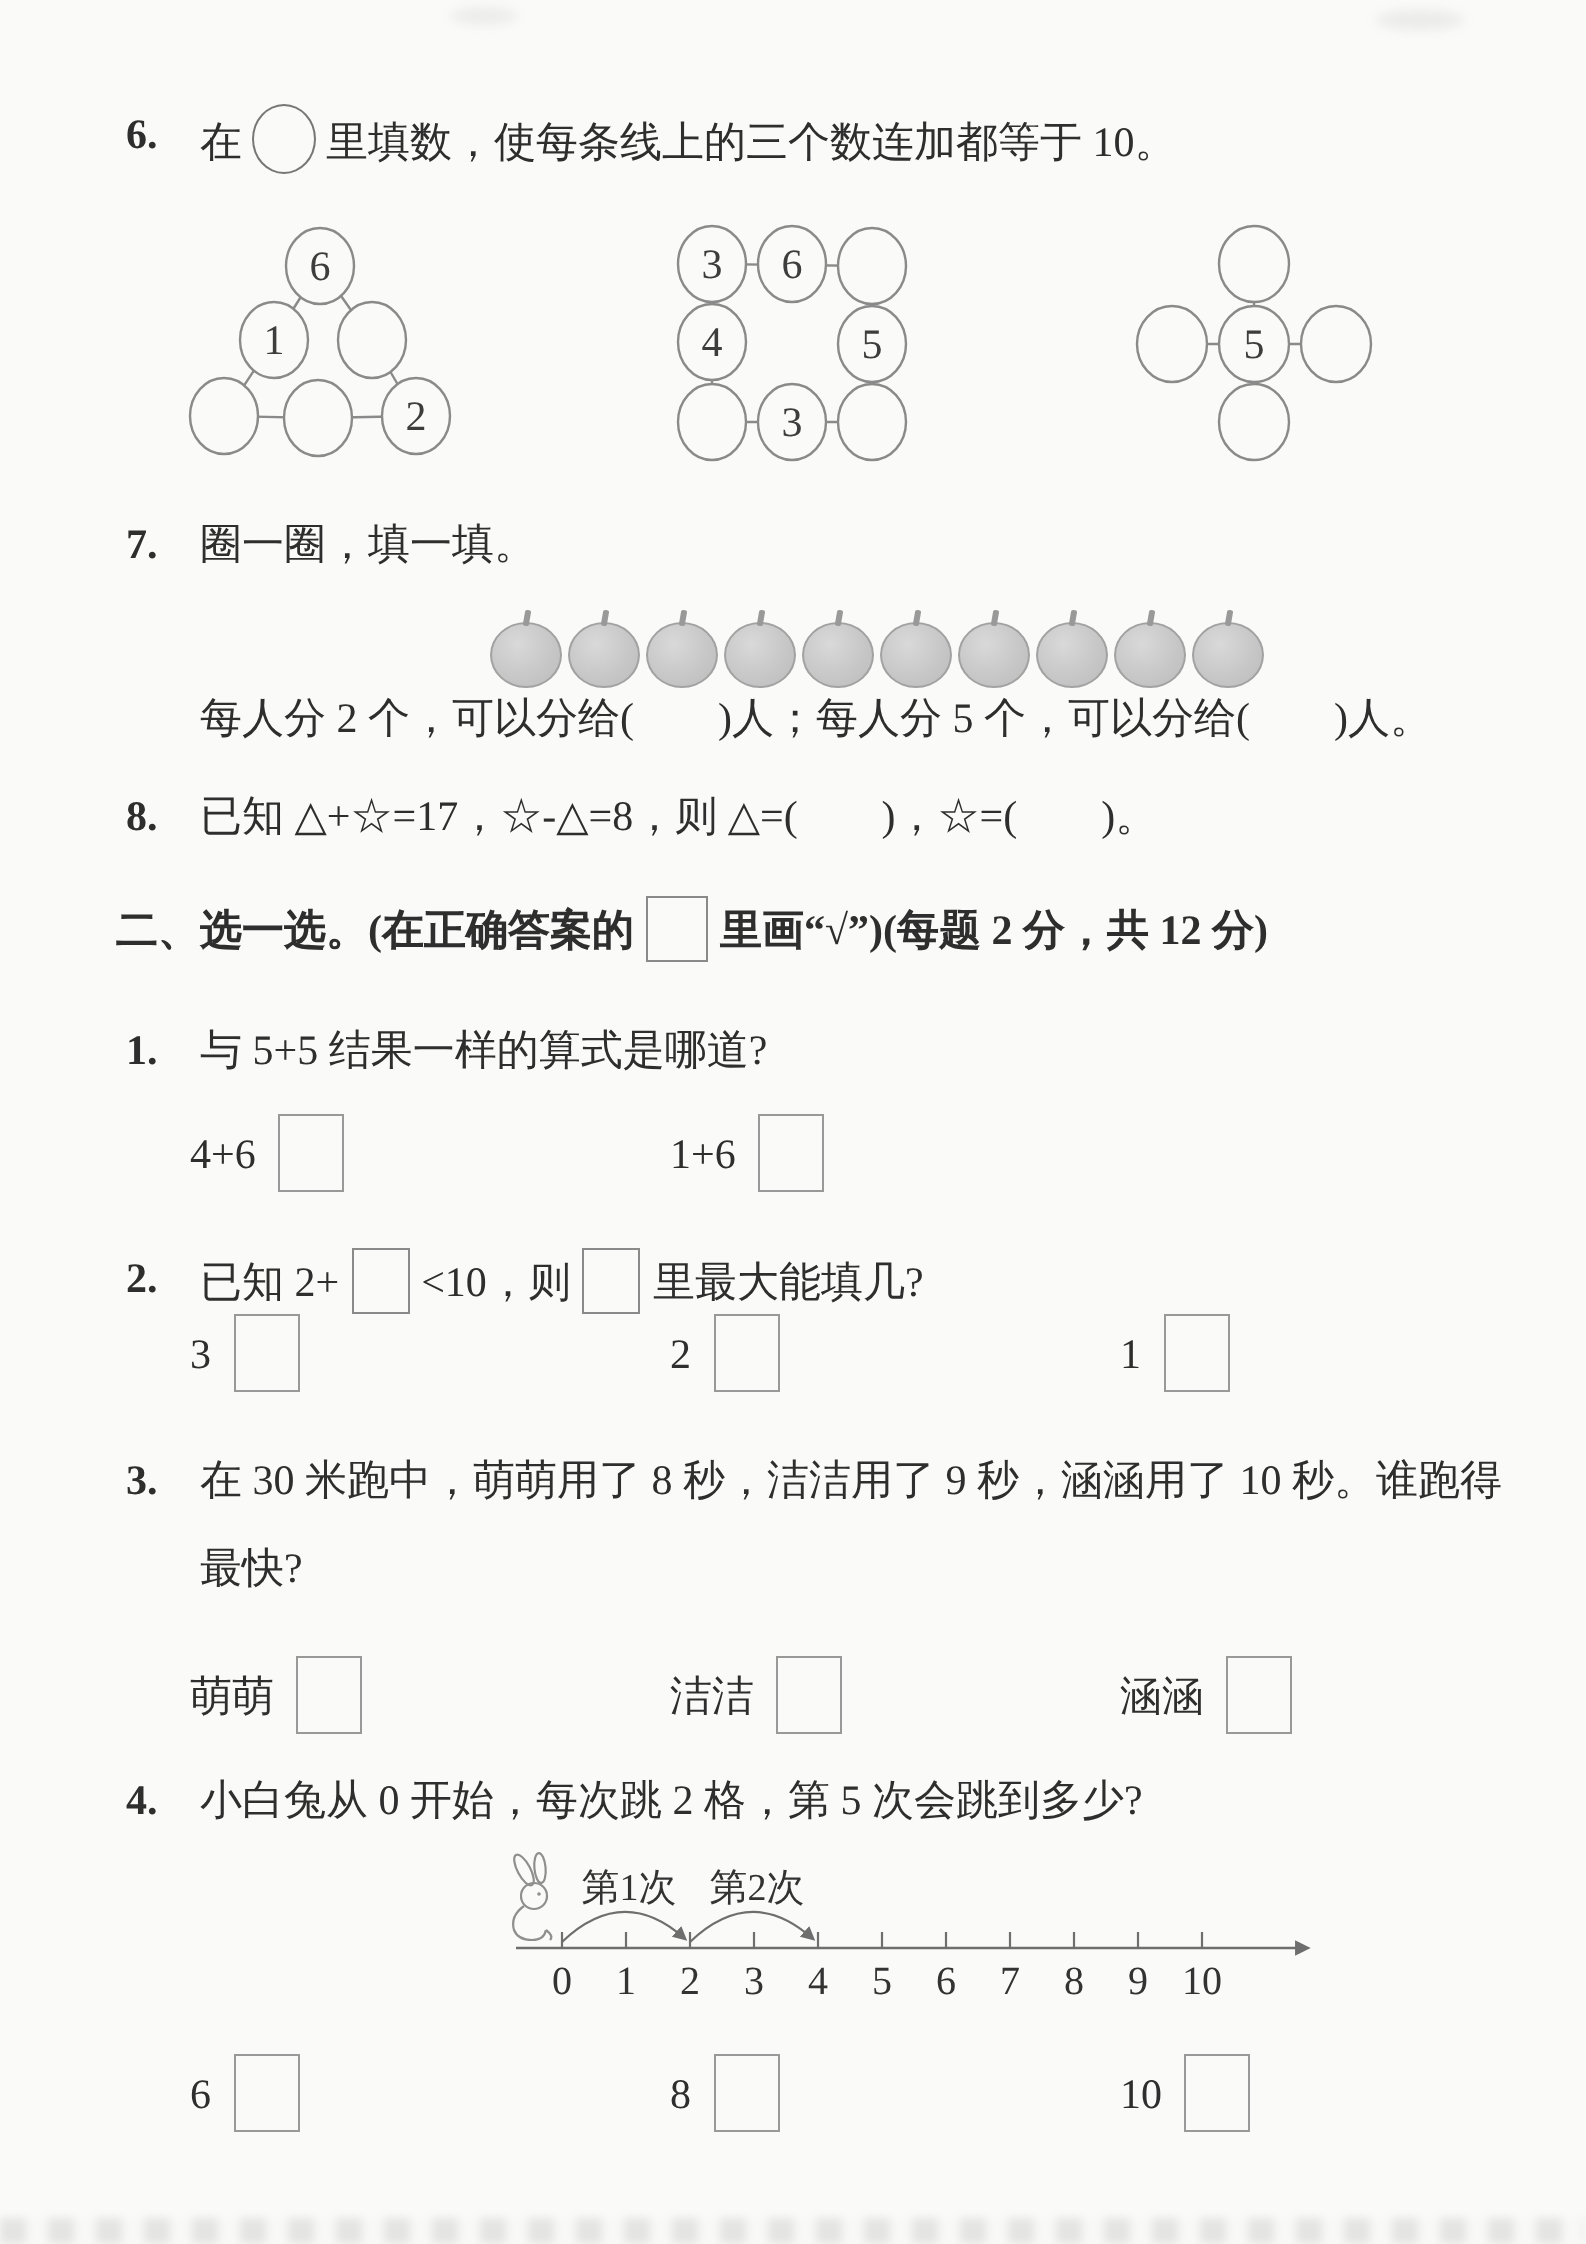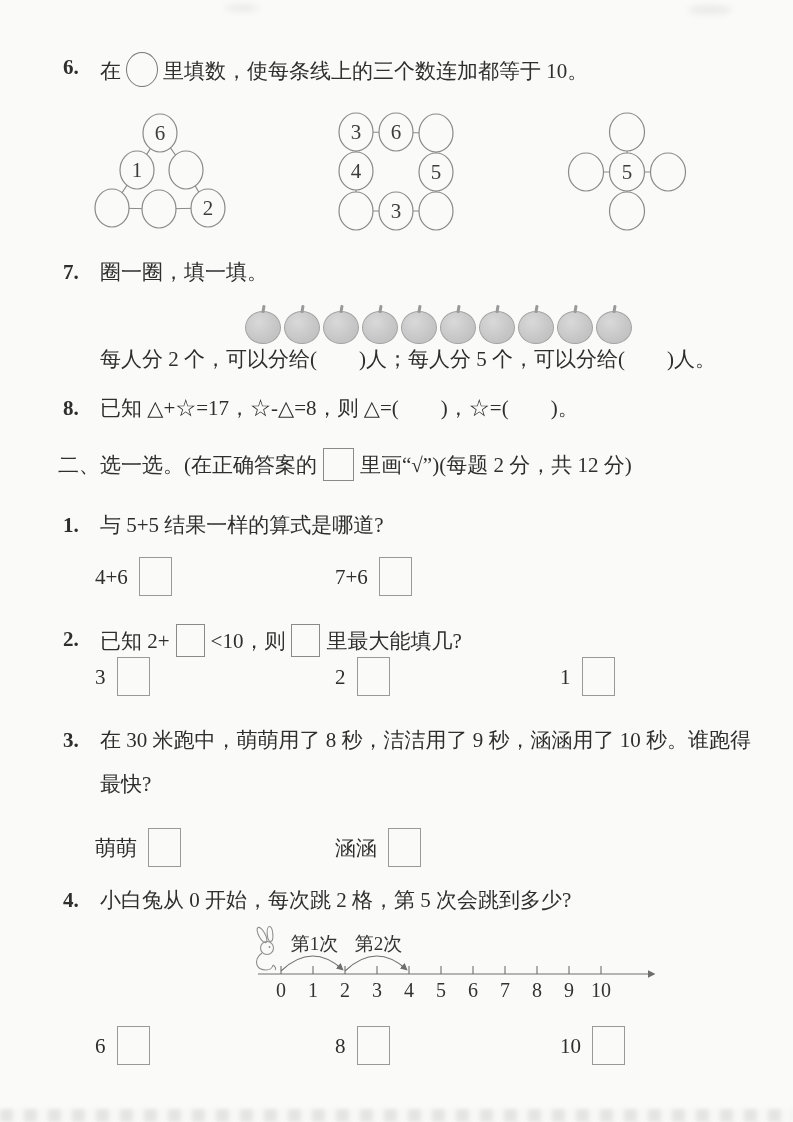--- a/index.html
+++ b/index.html
@@ -6,21 +6,21 @@
   .page {
     position:relative; width:793px; height:1122px; margin:0 auto;
     background:#fafaf8; overflow:hidden;
     font-family:"Liberation Serif","DejaVu Serif",serif;
     color:#2e2e2e;
   }
   .q-row { display:flex; margin:0 38px 0 63px; font-size:21px; line-height:31px; }
   .q-num { width:37px; flex:none; font-weight:bold; }
   .q-text { flex:1; }
   .lh-tall { line-height:44px; }
-  .sec-title { font-weight:normal; font-size:21px; margin:24px 30px 0 58px; line-height:34px; }
+  .sec-title { font-weight:bold; font-size:21px; margin:24px 30px 0 58px; line-height:34px; }
 
   .inline-circle {
     display:inline-block; width:30px; height:33px; border:1.3px solid #777;
     border-radius:50%; vertical-align:-9px; margin:0 5px;
   }
   .ibox {
     display:inline-block; width:27px; height:31px; border:1.1px solid #8a8a8a;
     vertical-align:-9px; margin:0 6px; background:transparent;
   }
   .cbox {
@@ -170,41 +170,42 @@
   <div class="sec-title">
     <span>二、选一选。(在正确答案的</span><span class="ibox" style="width:29px;"></span><span>里画“√”)(每题 2 分，共 12 分)</span>
   </div>
 
   <div class="q-row mt28">
     <span class="q-num">1.</span>
     <div class="q-text">与 5+5 结果一样的算式是哪道?</div>
   </div>
   <div class="opts mt16">
     <div class="opt"><span class="opt-label">4+6</span><span class="cbox"></span></div>
-    <div class="opt"><span class="opt-label">7+6</span><span class="cbox"></span></div>
+    <div class="opt"><span class="opt-label">1+6</span><span class="cbox"></span></div>
   </div>
 
   <div class="q-row mt28">
     <span class="q-num">2.</span>
     <div class="q-text">
       <span>已知 2+</span><span class="ibox"></span><span>&lt;10，则</span><span class="ibox"></span><span>里最大能填几?</span>
     </div>
   </div>
   <div class="opts mt20">
     <div class="opt"><span class="opt-label">3</span><span class="cbox"></span></div>
     <div class="opt"><span class="opt-label">2</span><span class="cbox"></span></div>
     <div class="opt"><span class="opt-label">1</span><span class="cbox"></span></div>
   </div>
 
   <div class="q-row mt22 lh-tall">
     <span class="q-num">3.</span>
     <div class="q-text">在 30 米跑中，萌萌用了 8 秒，洁洁用了 9 秒，涵涵用了 10 秒。谁跑得最快?</div>
   </div>
   <div class="opts mt22">
     <div class="opt"><span class="opt-label">萌萌</span><span class="cbox"></span></div>
+    <div class="opt"><span class="opt-label">洁洁</span><span class="cbox"></span></div>
     <div class="opt"><span class="opt-label">涵涵</span><span class="cbox"></span></div>
   </div>
 
   <div class="q-row mt18">
     <span class="q-num">4.</span>
     <div class="q-text">小白兔从 0 开始，每次跳 2 格，第 5 次会跳到多少?</div>
   </div>
 
   <div class="figure-wrap">
     <svg width="430" height="92" viewBox="0 0 430 92">

